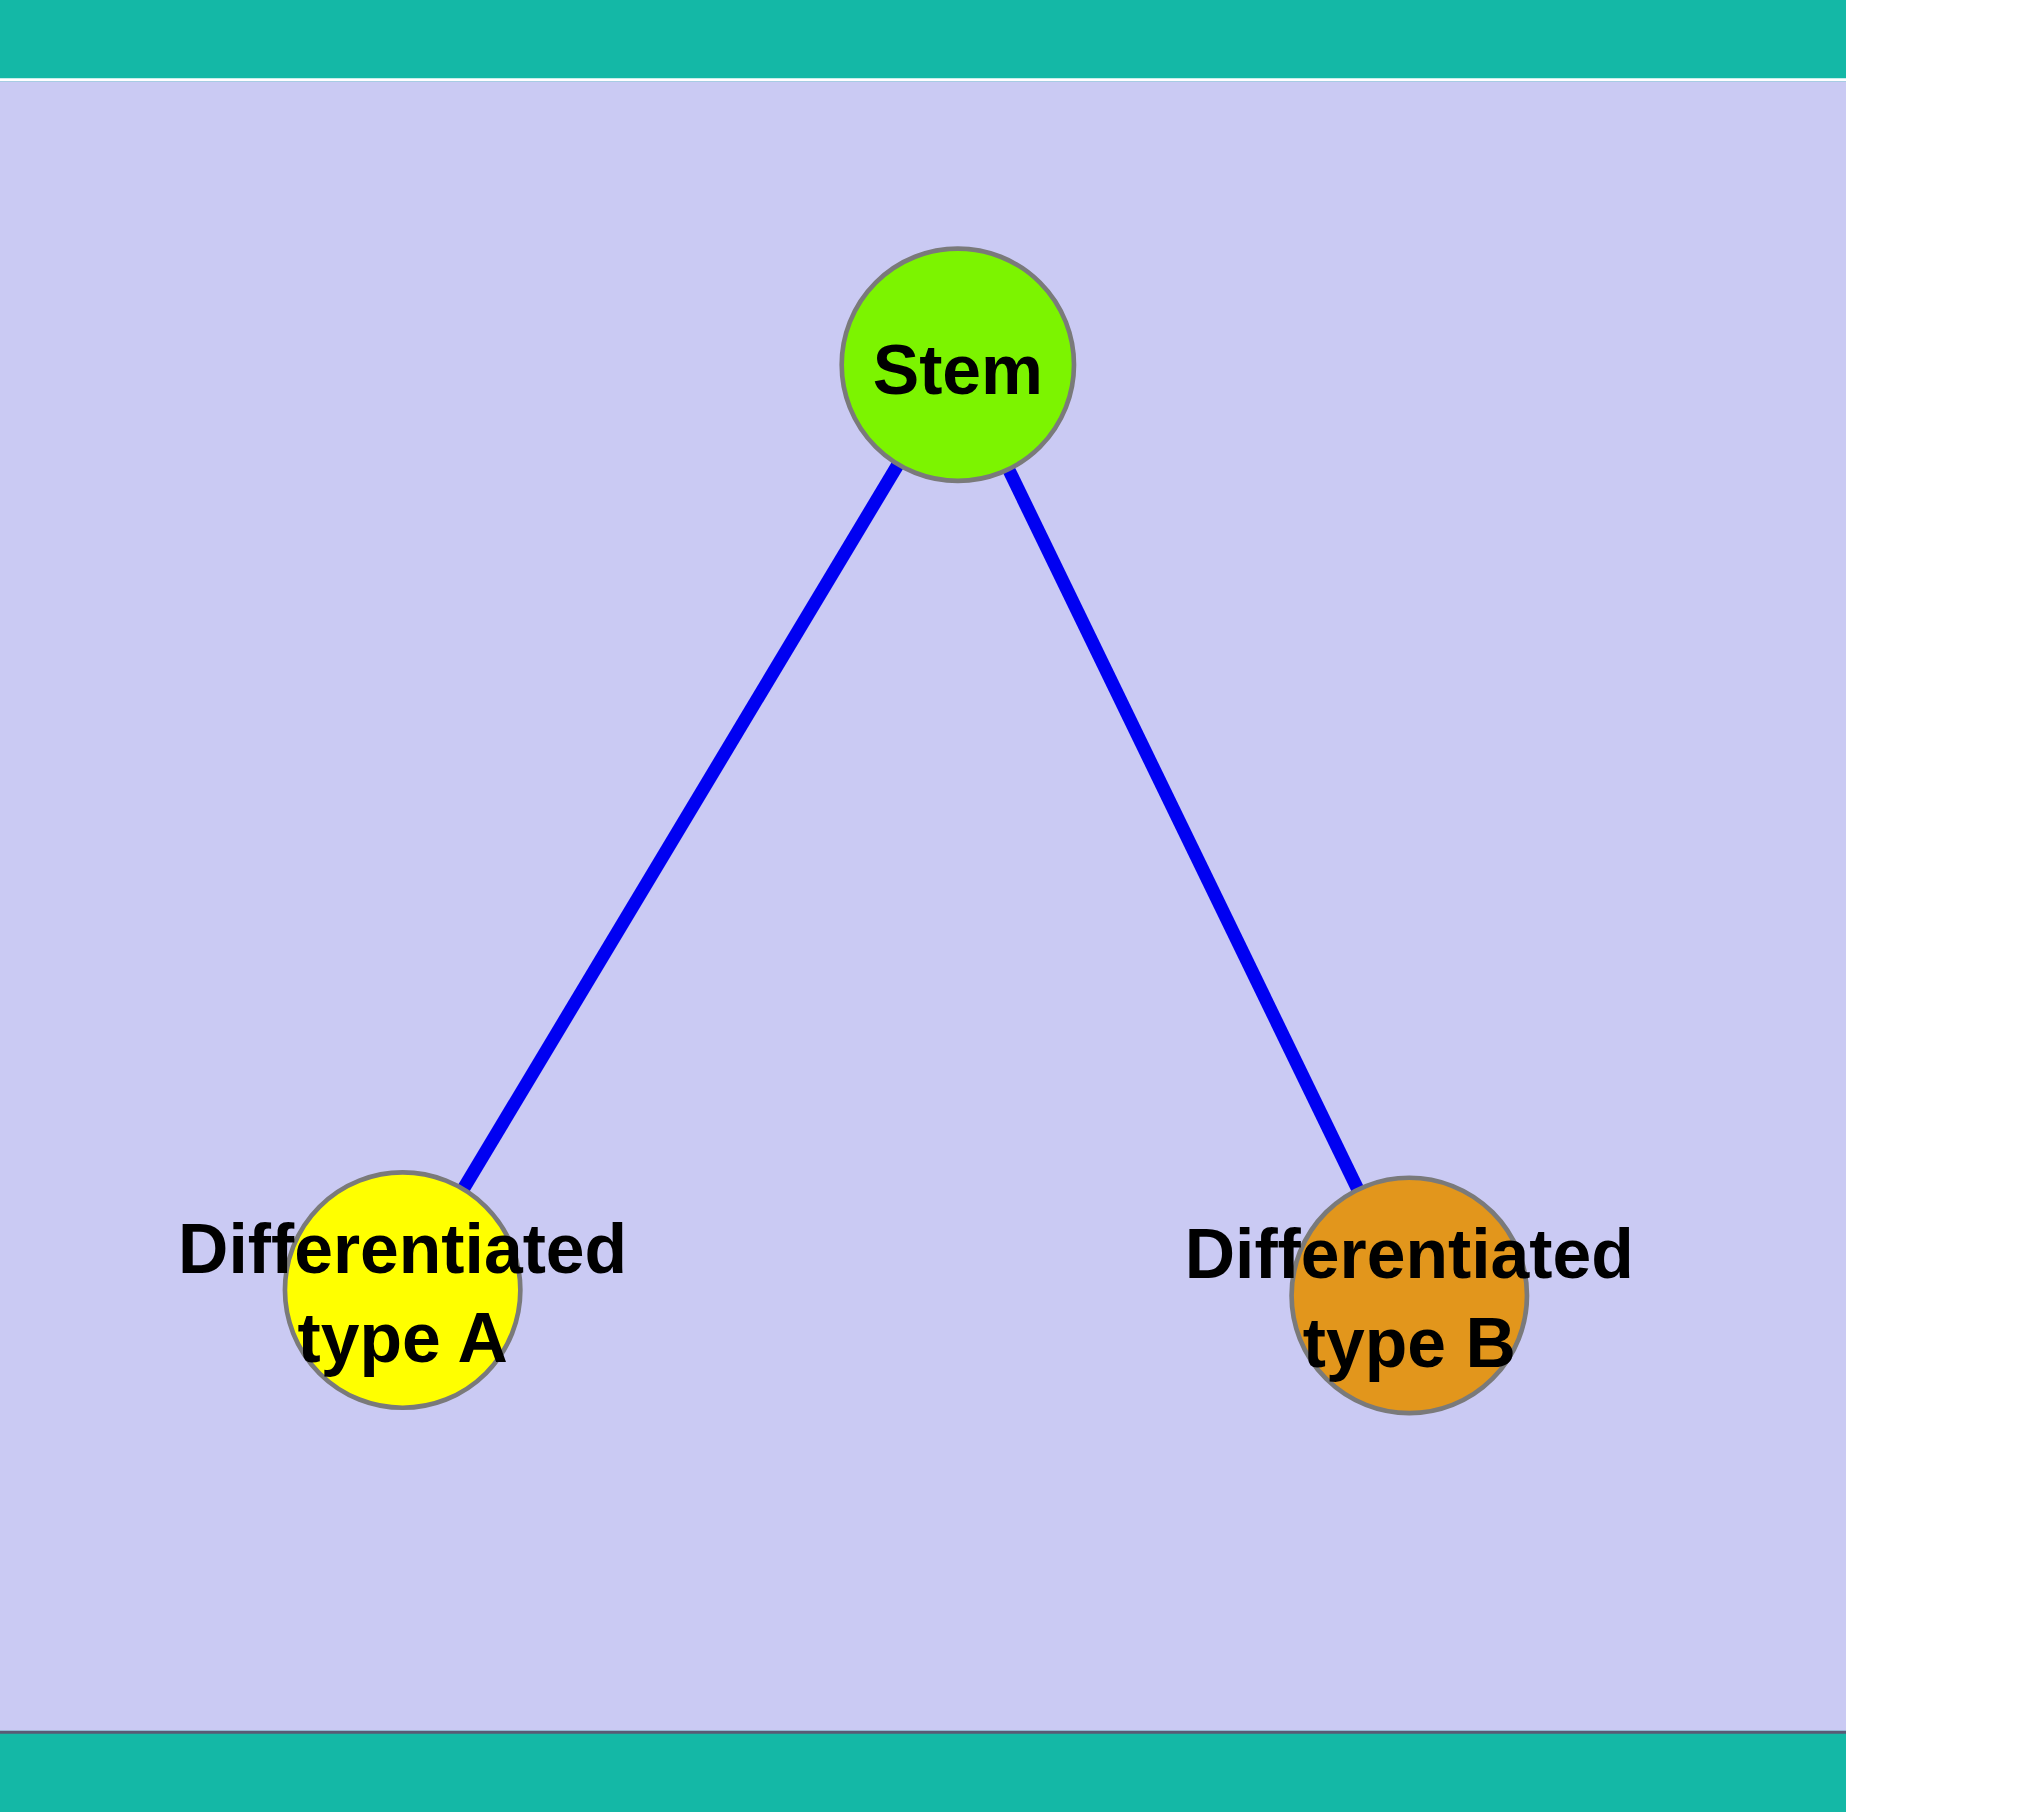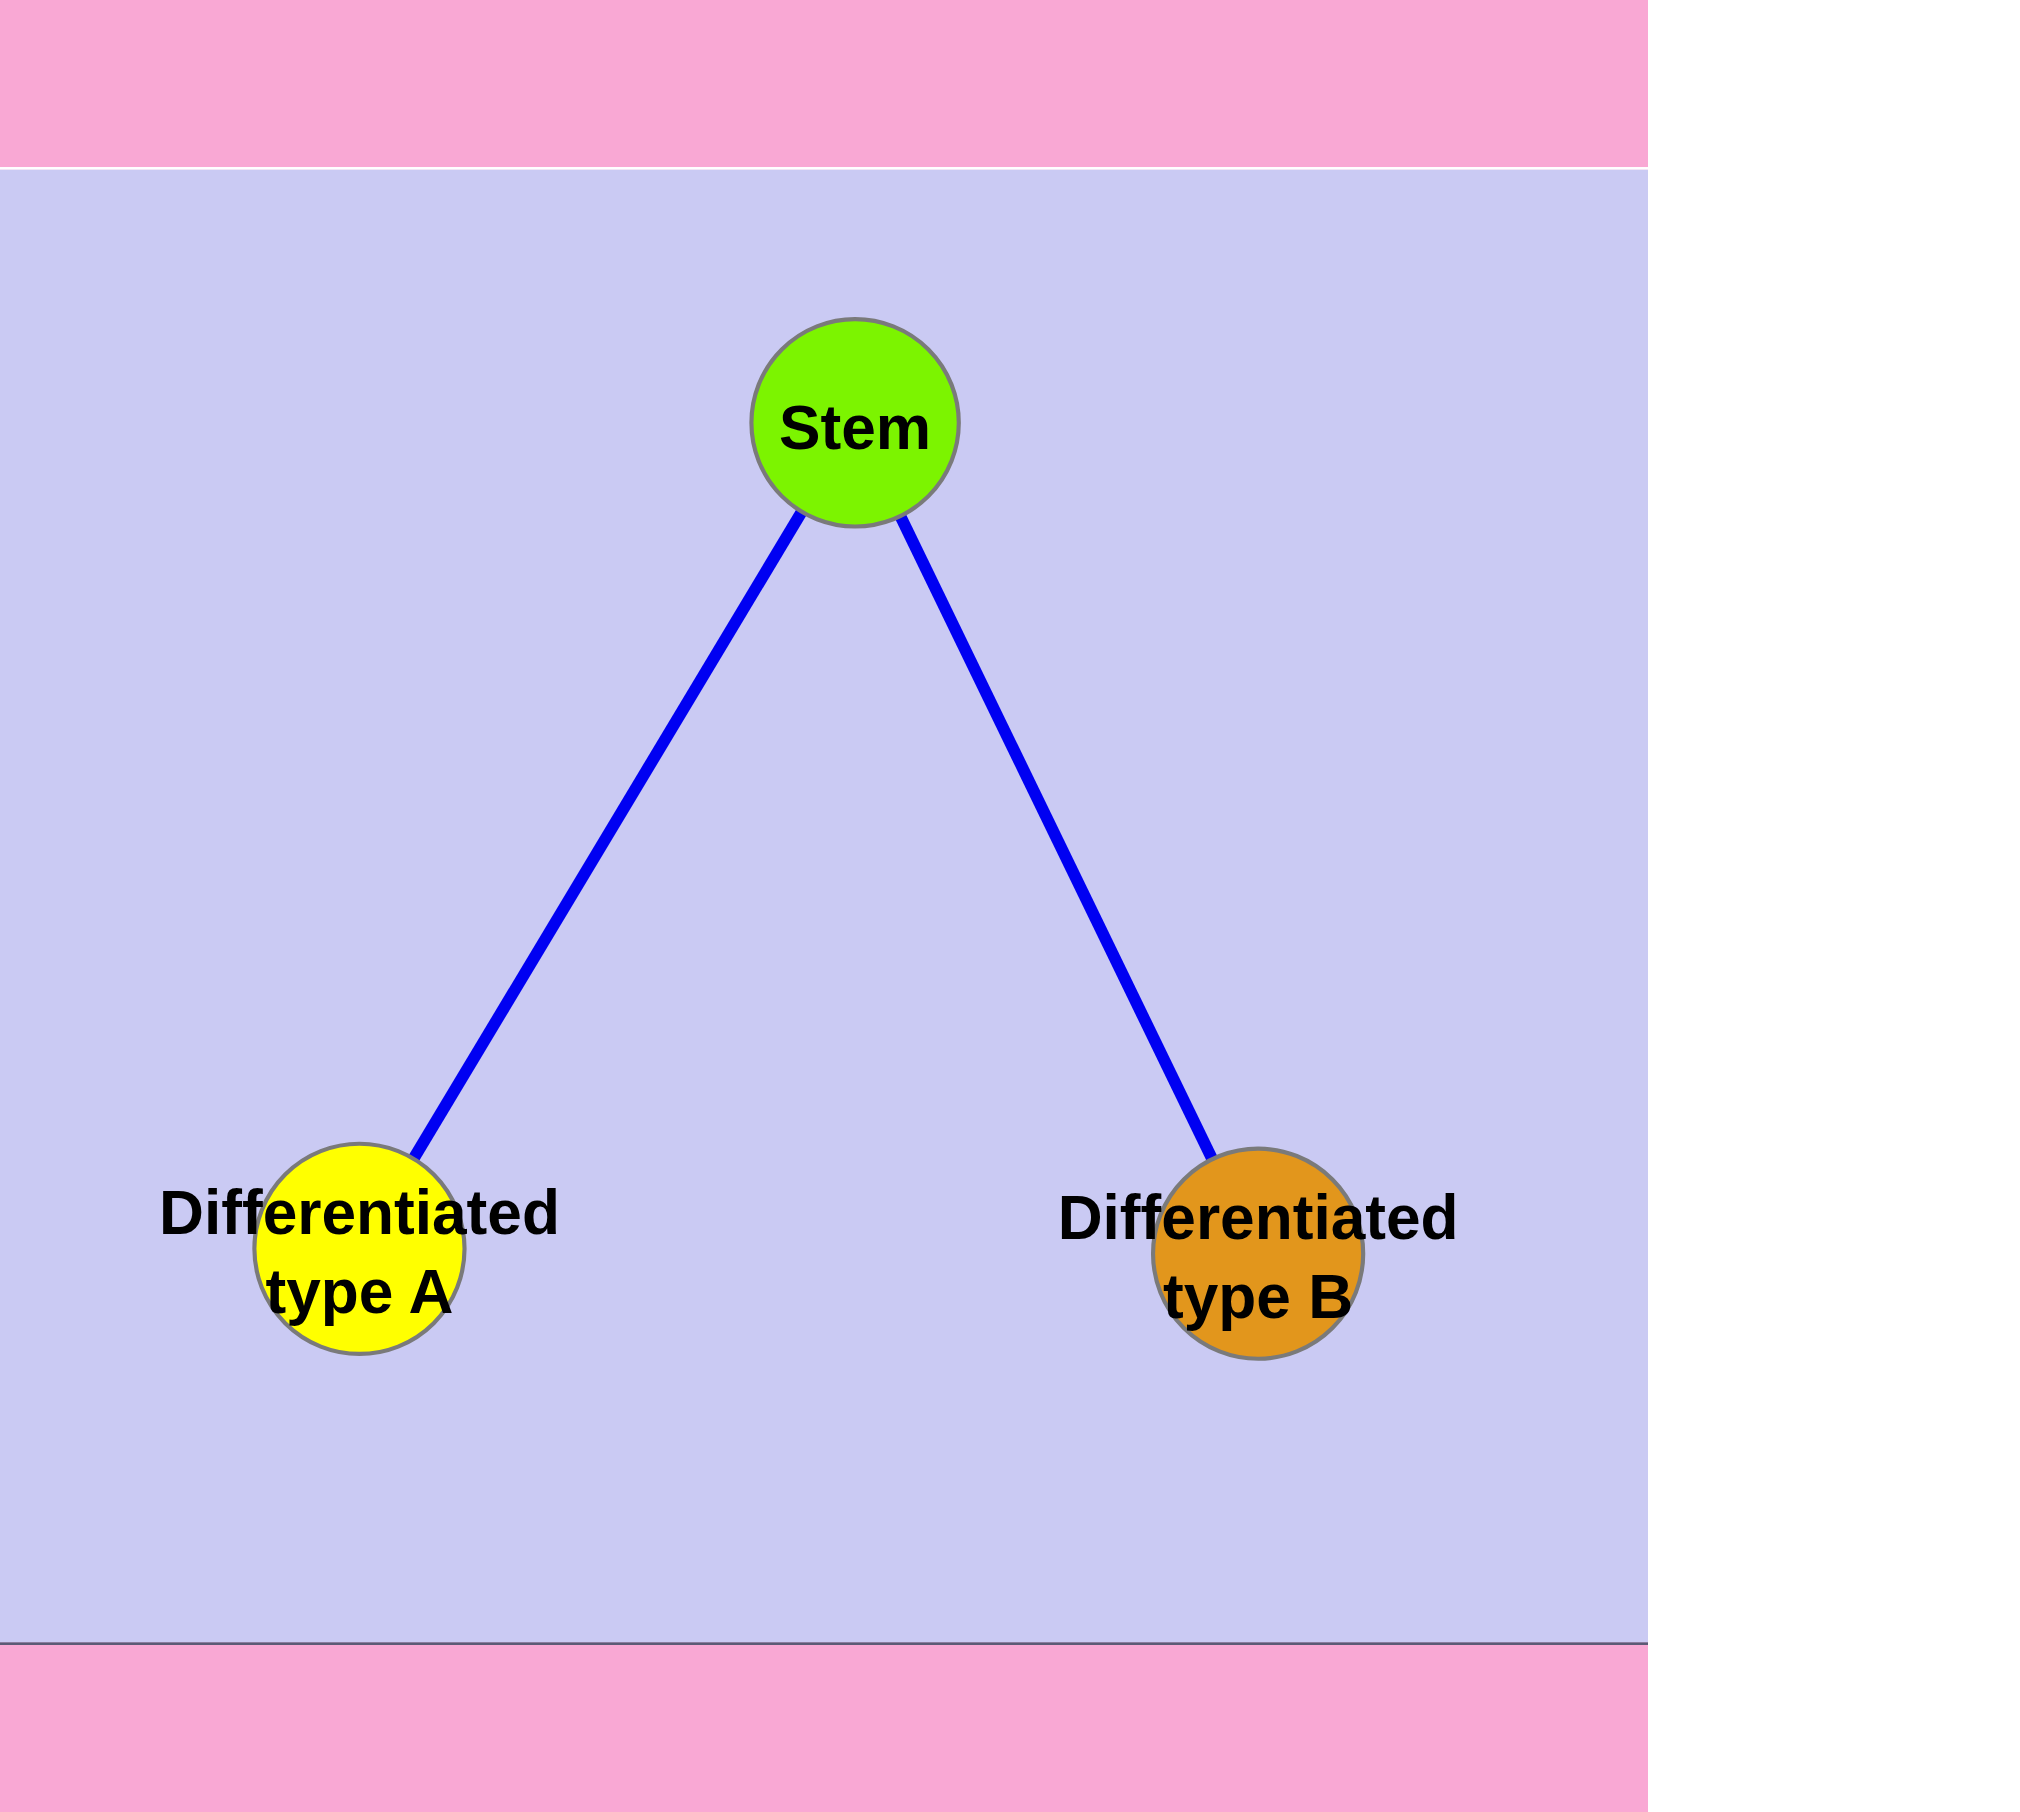--- a/index.html
+++ b/index.html
@@ -2,23 +2,23 @@
 <html style="font-size:13.6px"><head>
 <meta charset="utf-8">
 <style>
   html, body {
     margin: 0;
     padding: 0;
     background: #ffffff;
   }
   .stage {
     position: relative;
-    width: 1648px;
+    width: 1846px;
     height: 1812px;
-    background: #f9a8d4;
+    background: #14b8a6;
     overflow: hidden;
     font-family: "Liberation Sans", sans-serif;
   }
   .stage svg {
     position: absolute;
     left: 0;
     top: 0;
     width: 100%;
     height: 100%;
     display: block;

